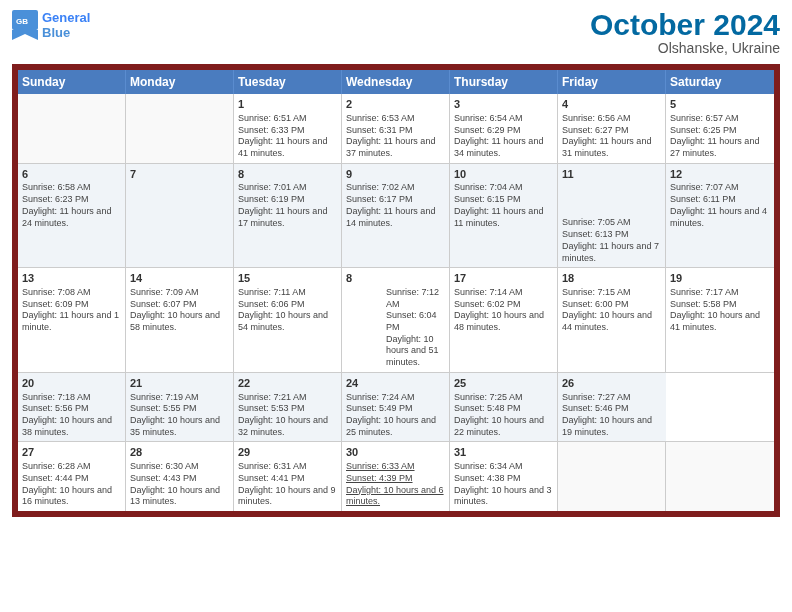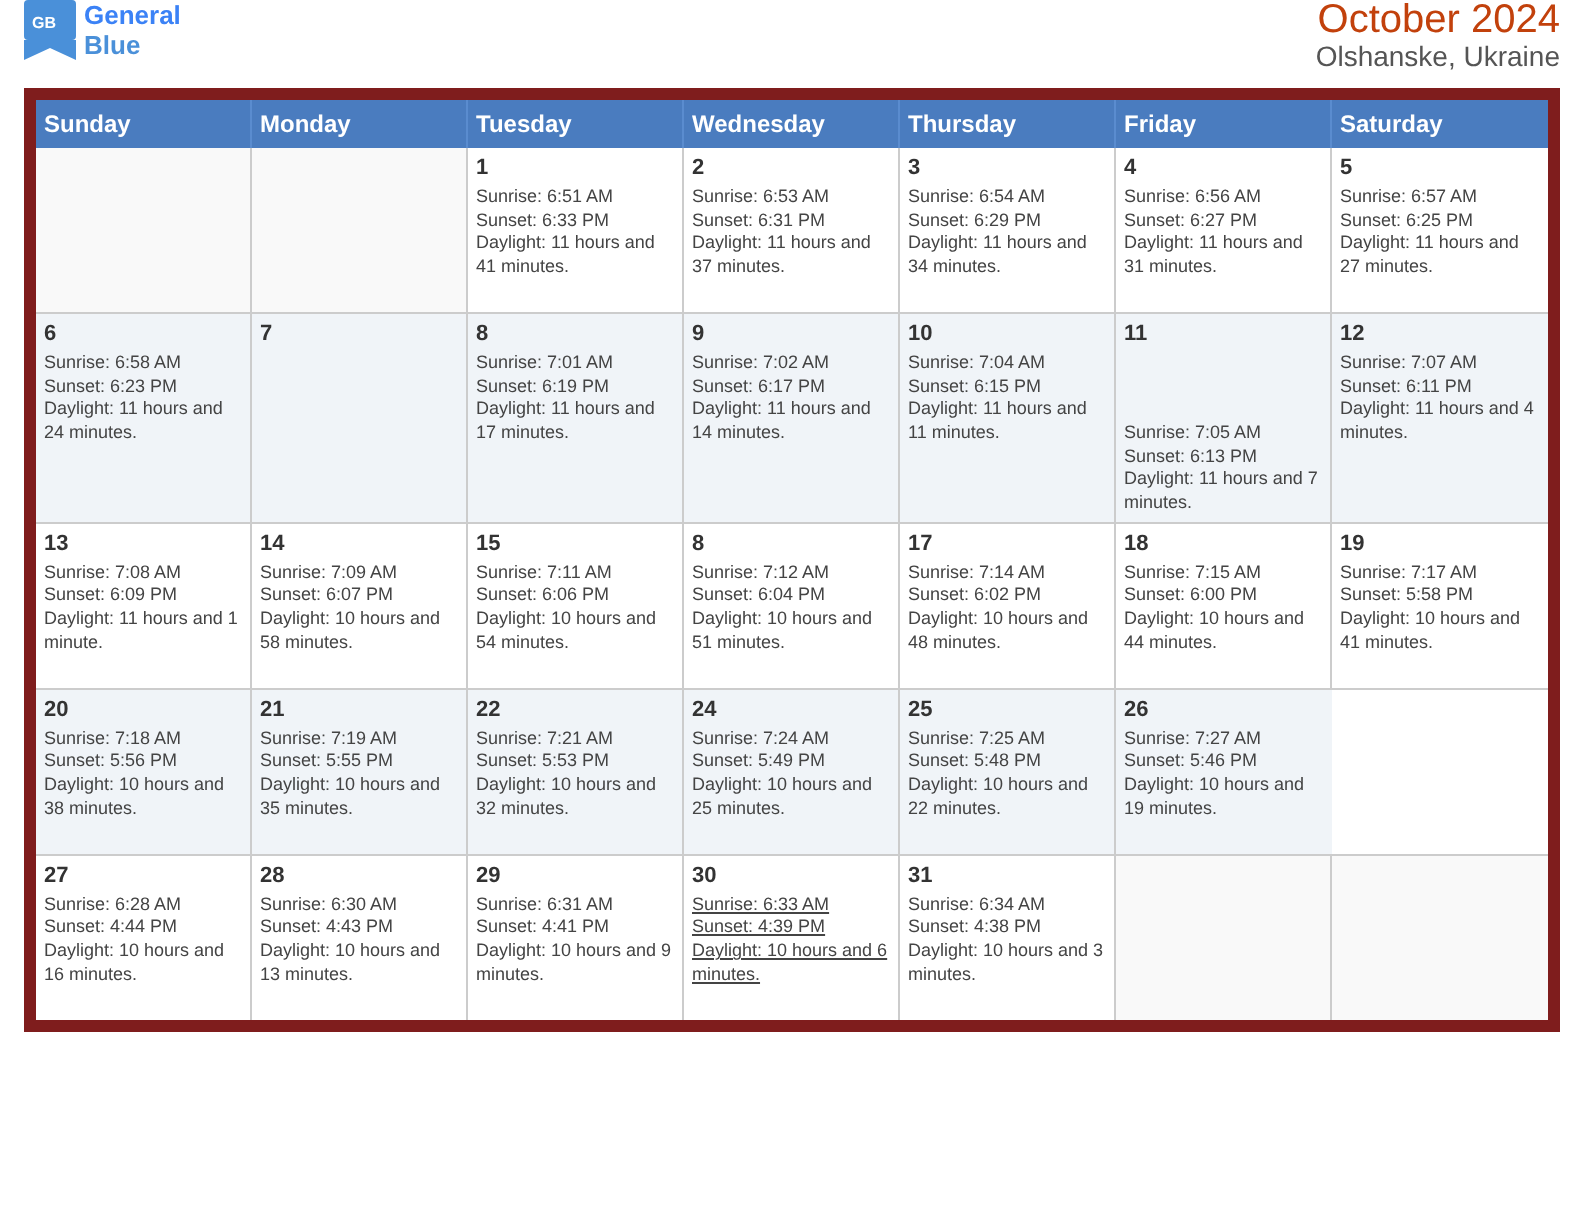--- a/index.html
+++ b/index.html
@@ -6,43 +6,43 @@
     body {
       font-family: Arial, sans-serif;
       background: #fff;
       width: 792px;
       height: 612px;
       overflow: hidden;
     }
     .container {
       width: 792px;
       height: 524px;
-      padding: 0 12px 8px 12px;
+      padding: 10px 12px 8px 12px;
       display: flex;
       flex-direction: column;
       justify-content: space-between;
     }
     .header {
       display: flex;
       justify-content: space-between;
       align-items: flex-start;
       margin-bottom: 8px;
     }
     .logo {
       display: flex;
       align-items: center;
       gap: 2px;
     }
     .title-block {
       text-align: right;
     }
     .month-title {
-      font-size: 20px;
-      font-weight: 400;
-      color: #c2410c;
+      font-size: 30px;
+      font-weight: 700;
+      color: #0369a1;
       line-height: 1;
     }
     .location {
       font-size: 14px;
       color: #555;
     }
     .calendar {
       flex: 1;
       display: flex;
       flex-direction: column;
@@ -225,21 +225,21 @@
 Daylight: 10 hours and 58 minutes.</div>
           </div>
           <div class="cal-cell">
             <div class="day-num">15</div>
             <div class="cell-info" style="white-space: pre-line;">Sunrise: 7:11 AM
 Sunset: 6:06 PM
 Daylight: 10 hours and 54 minutes.</div>
           </div>
           <div class="cal-cell">
             <div class="day-num">8</div>
-            <div class="cell-info" style="white-space: pre-line;">Sunrise: 7:12 AM
+            <div class="cell-info" style="white-space: pre-line; margin-left: 40px;">Sunrise: 7:12 AM
 Sunset: 6:04 PM
 Daylight: 10 hours and 51 minutes.</div>
           </div>
           <div class="cal-cell">
             <div class="day-num">17</div>
             <div class="cell-info" style="white-space: pre-line;">Sunrise: 7:14 AM
 Sunset: 6:02 PM
 Daylight: 10 hours and 48 minutes.</div>
           </div>
           <div class="cal-cell">

